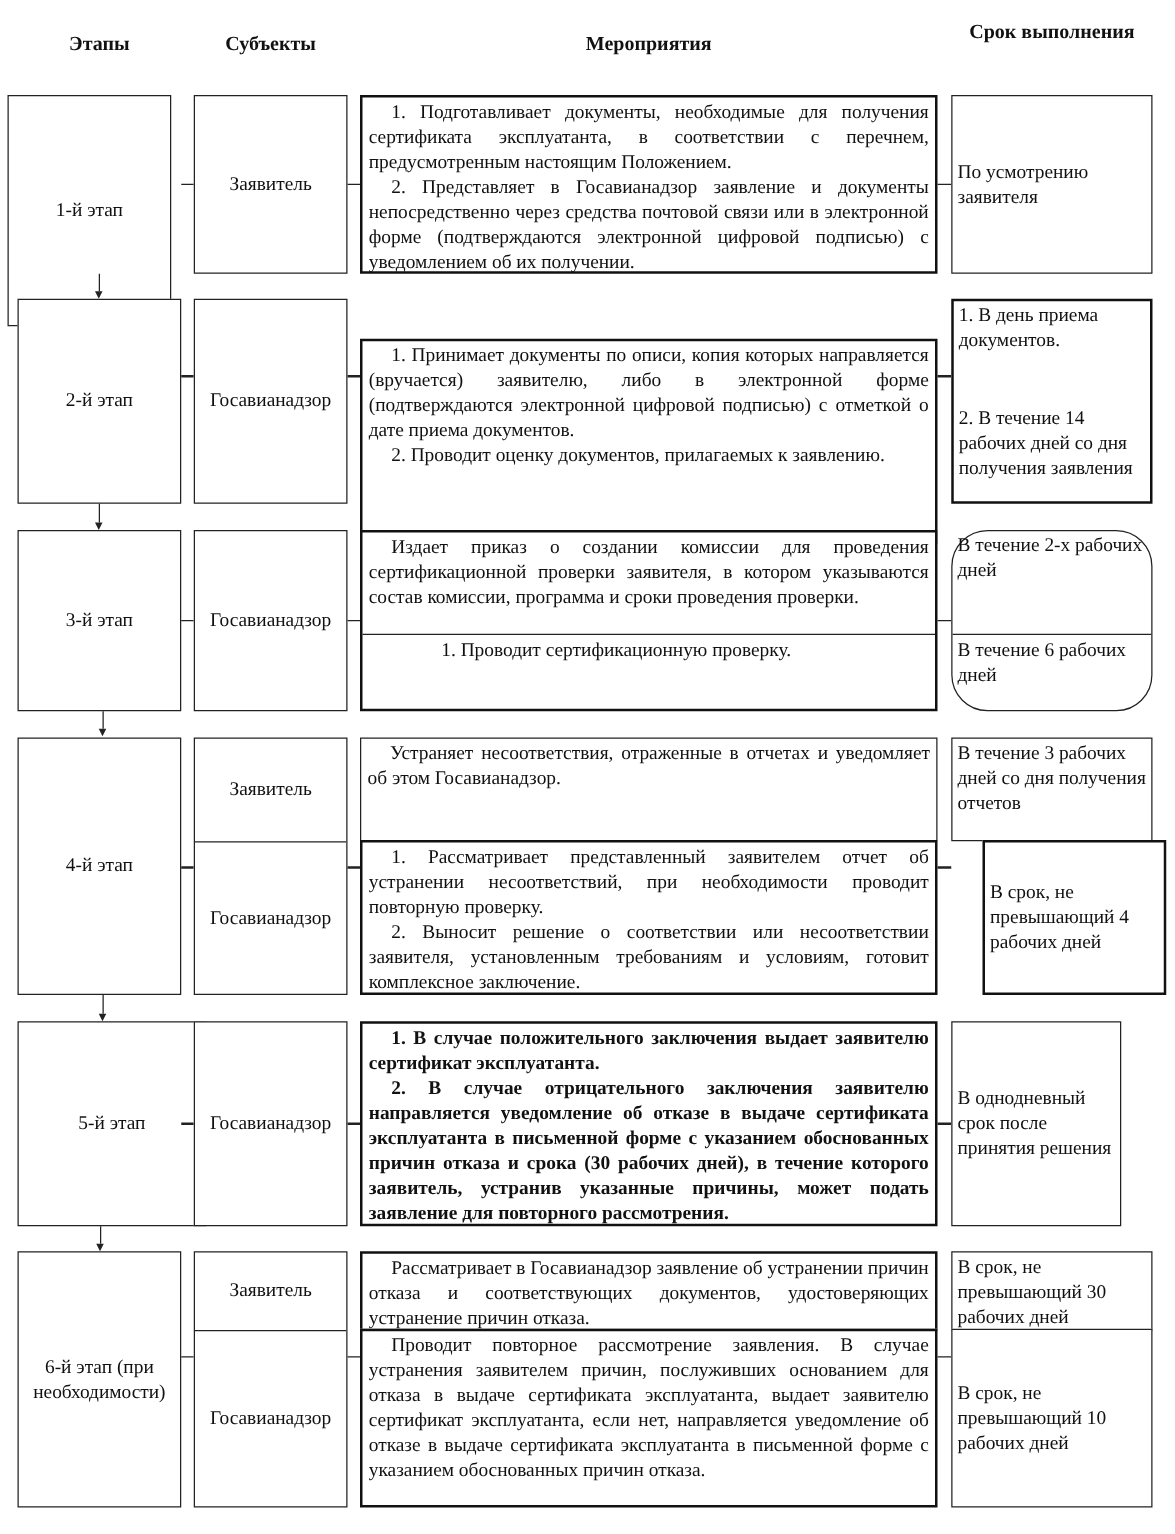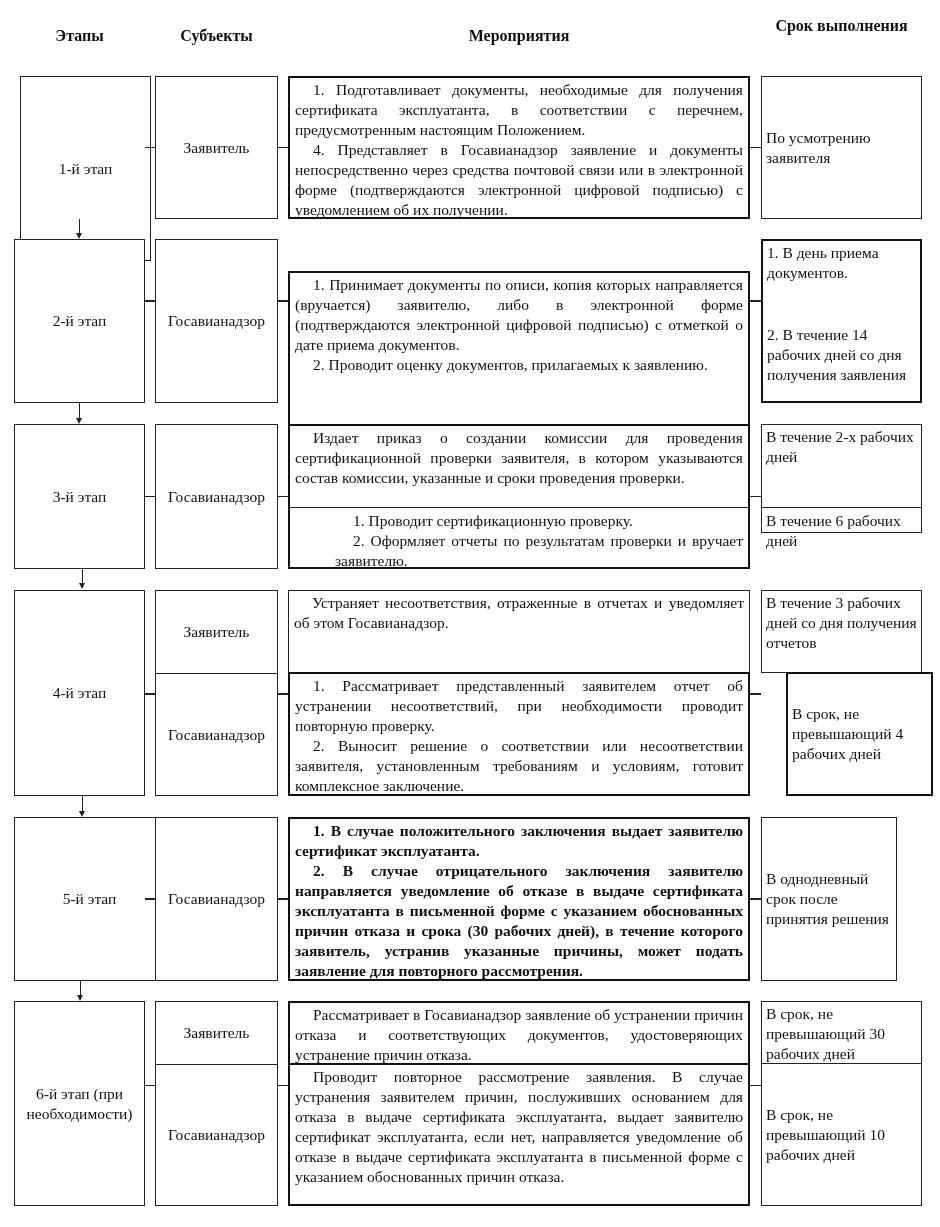--- a/index.html
+++ b/index.html
@@ -19,27 +19,27 @@
 </style>
 </head>
 <body>
 
 <div class="hdr" style="left:14px;width:131px;top:26px;">Этапы</div>
 <div class="hdr" style="left:155px;width:123px;top:26px;">Субъекты</div>
 <div class="hdr" style="left:288px;width:462px;top:26px;">Мероприятия</div>
 <div class="hdr" style="left:761px;width:161px;top:16px;">Срок выполнения</div>
 
 <div>
-  <div class="box center" style="left:20px;top:76px;width:131px;height:185px;">1-й этап</div>
+  <div class="box center" style="left:6px;top:76px;width:131px;height:185px;">1-й этап</div>
   <div class="hline" style="left:145px;top:147px;width:10px;"></div>
   <div class="box center" style="left:155px;top:76px;width:123px;height:143px;">Заявитель</div>
   <div class="hline" style="left:278px;top:147px;width:10px;"></div>
   <div class="box bold act" style="left:288px;top:76px;width:462px;height:143px;">
     <p>1. Подготавливает документы, необходимые для получения сертификата эксплуатанта, в соответствии с перечнем, предусмотренным настоящим Положением.</p>
-    <p>4. Представляет в Госавианадзор заявление и документы непосредственно через средства почтовой связи или в электронной форме (подтверждаются электронной цифровой подписью) с уведомлением об их получении.</p>
+    <p>2. Представляет в Госавианадзор заявление и документы непосредственно через средства почтовой связи или в электронной форме (подтверждаются электронной цифровой подписью) с уведомлением об их получении.</p>
   </div>
   <div class="hline" style="left:750px;top:147px;width:11px;"></div>
   <div class="box center dl" style="left:761px;top:76px;width:161px;height:143px;">По усмотрению заявителя</div>
 </div>
 <div class="vline" style="left:79px;top:219px;height:14px;"></div>
 <div class="arrowhead" style="left:76px;top:233px;"></div>
 
 <div>
   <div class="box center" style="left:14px;top:239px;width:131px;height:164px;">2-й этап</div>
   <div class="hline" style="left:145px;top:300px;width:10px;height:2px;"></div>
@@ -59,30 +59,29 @@
 <div class="vline" style="left:79px;top:403px;height:15px;"></div>
 <div class="arrowhead" style="left:76px;top:418px;"></div>
 
 <div>
   <div class="box center" style="left:14px;top:424px;width:131px;height:145px;">3-й этап</div>
   <div class="hline" style="left:145px;top:496px;width:10px;"></div>
   <div class="box center" style="left:155px;top:424px;width:123px;height:145px;">Госавианадзор</div>
   <div class="hline" style="left:278px;top:496px;width:10px;"></div>
   <div class="box bold" style="left:288px;top:424px;width:462px;height:145px;">
     <div class="act" style="height:80px;box-sizing:border-box;">
-      <p>Издает приказ о создании комиссии для проведения сертификационной проверки заявителя, в котором указываются состав комиссии, указанные и сроки проведения проверки.</p>
+      <p>Издает приказ о создании комиссии для проведения сертификационной проверки заявителя, в котором указываются состав комиссии, программа и сроки проведения проверки.</p>
     </div>
     <div class="divider" style="left:0;right:0;top:81px;"></div>
     <div class="act" style="position:absolute;top:83px;left:0;right:0;padding-left:45px;">
       <p>1. Проводит сертификационную проверку.</p>
-      <p>2. Оформляет отчеты по результатам проверки и вручает заявителю.</p>
     </div>
   </div>
   <div class="hline" style="left:750px;top:496px;width:11px;"></div>
-  <div class="box" style="left:761px;top:424px;width:161px;height:109px;">
+  <div class="box" style="left:761px;top:424px;width:161px;height:145px;border-radius:29px;">
     <div class="dl">В течение 2-х рабочих дней</div>
     <div class="divider" style="left:0;right:0;top:82px;"></div>
     <div class="dl" style="position:absolute;top:84px;left:0;right:0;">В течение 6 рабочих дней</div>
   </div>
 </div>
 <div class="vline" style="left:82px;top:569px;height:14px;"></div>
 <div class="arrowhead" style="left:79px;top:583px;"></div>
 
 <div>
   <div class="box center" style="left:14px;top:590px;width:131px;height:206px;">4-й этап</div>

